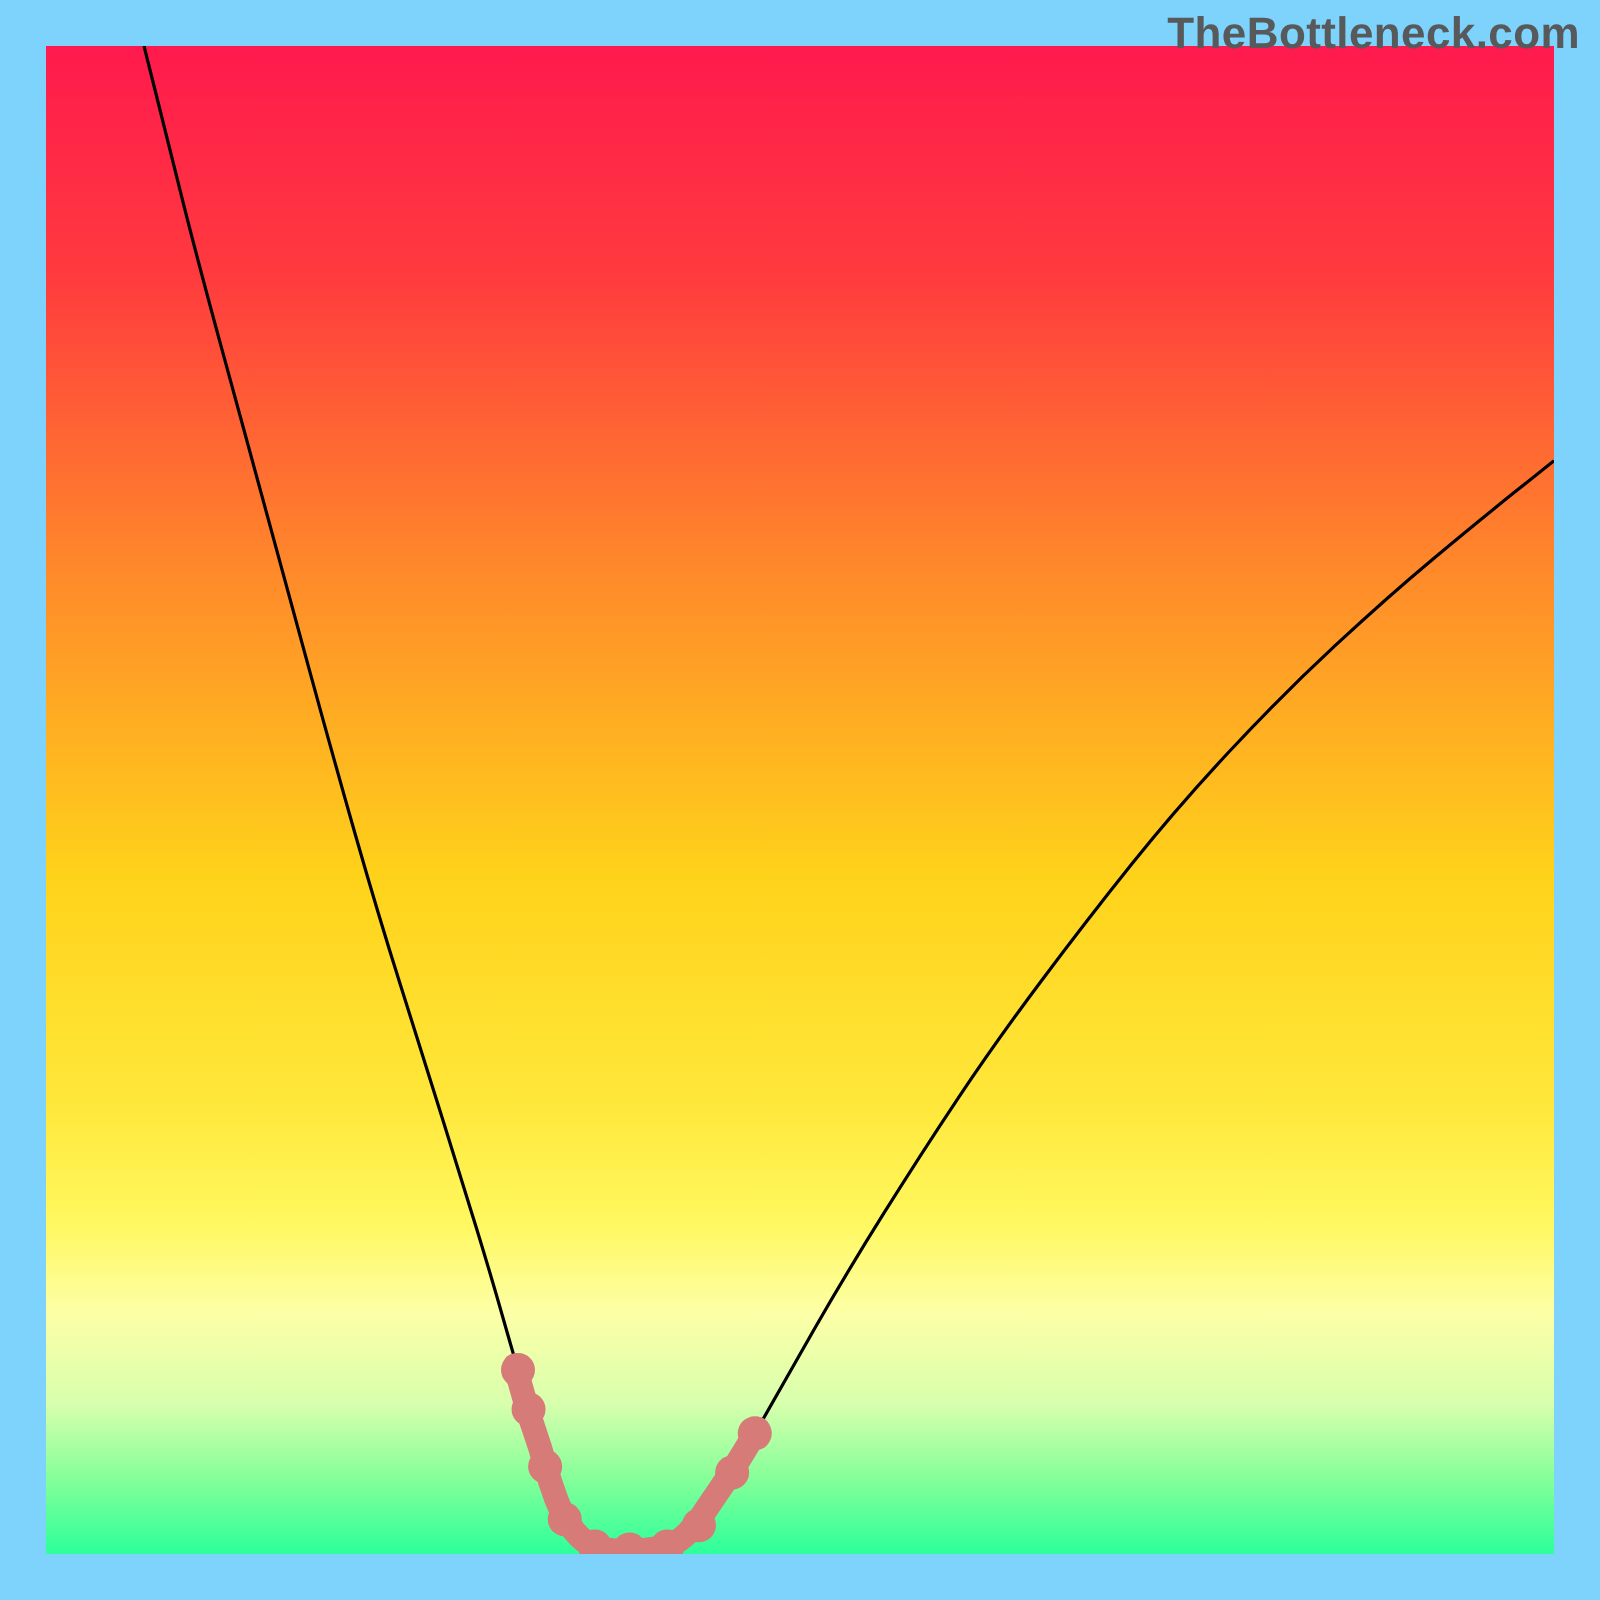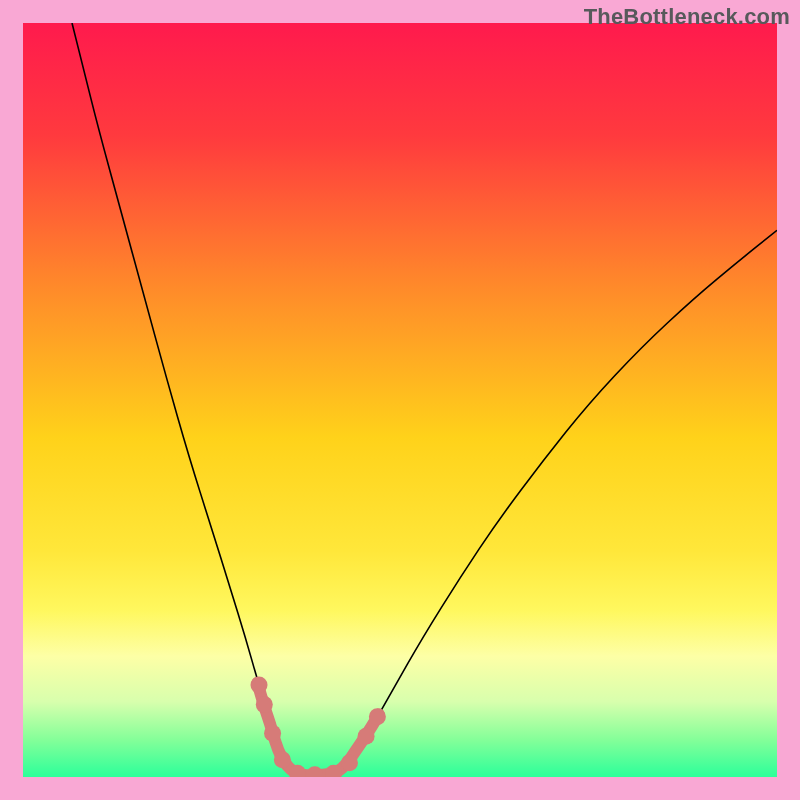--- a/index.html
+++ b/index.html
@@ -10,21 +10,21 @@
     background: #000;
     font-family: Arial, Helvetica, sans-serif;
     overflow: hidden;
   }
   .frame {
     position: absolute;
     left: 0;
     top: 0;
     width: 800px;
     height: 800px;
-    background: #f9a8d4;
+    background: #7dd3fc;
   }
   .watermark {
     position: absolute;
     top: 4px;
     right: 10px;
     color: #57595b;
     font-size: 22px;
     font-weight: 600;
     letter-spacing: 0.2px;
     z-index: 20;

